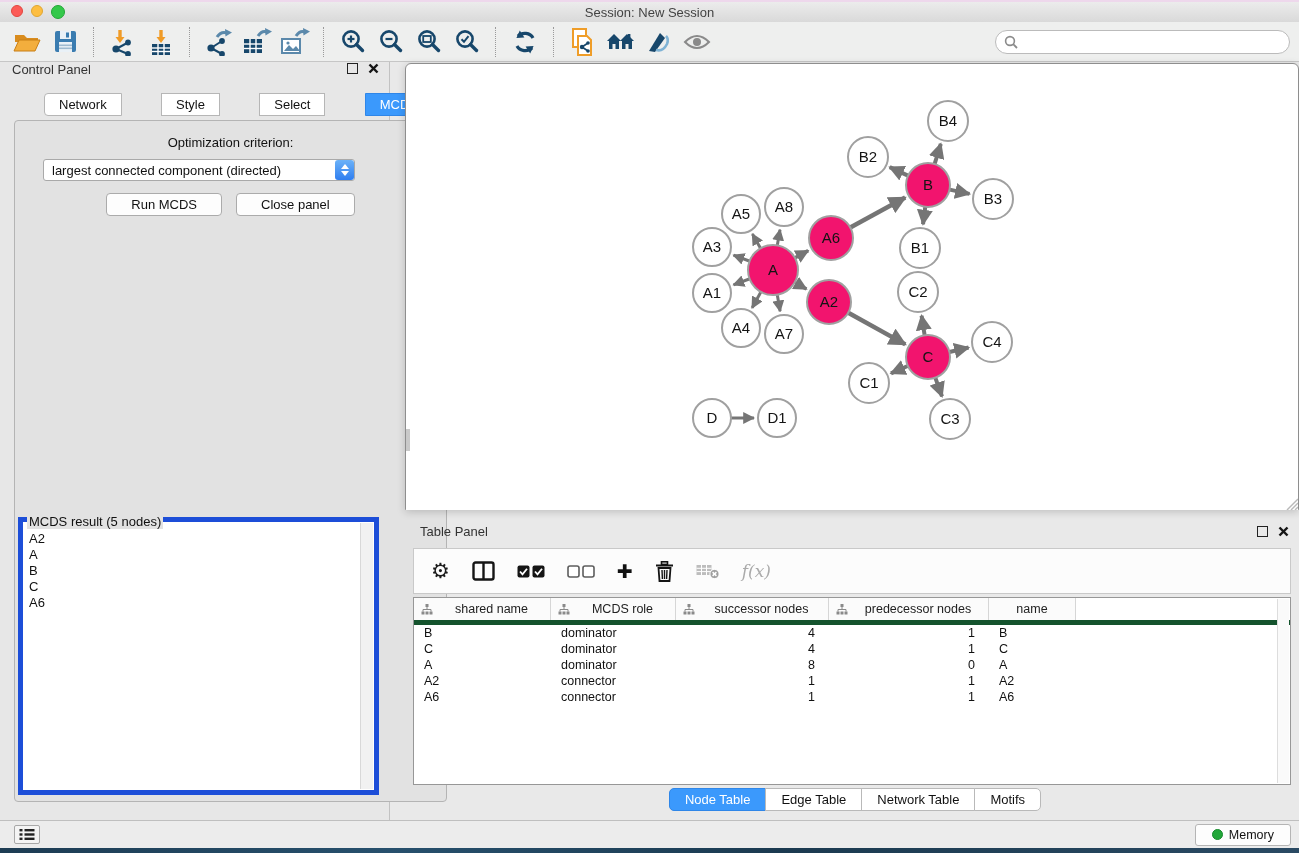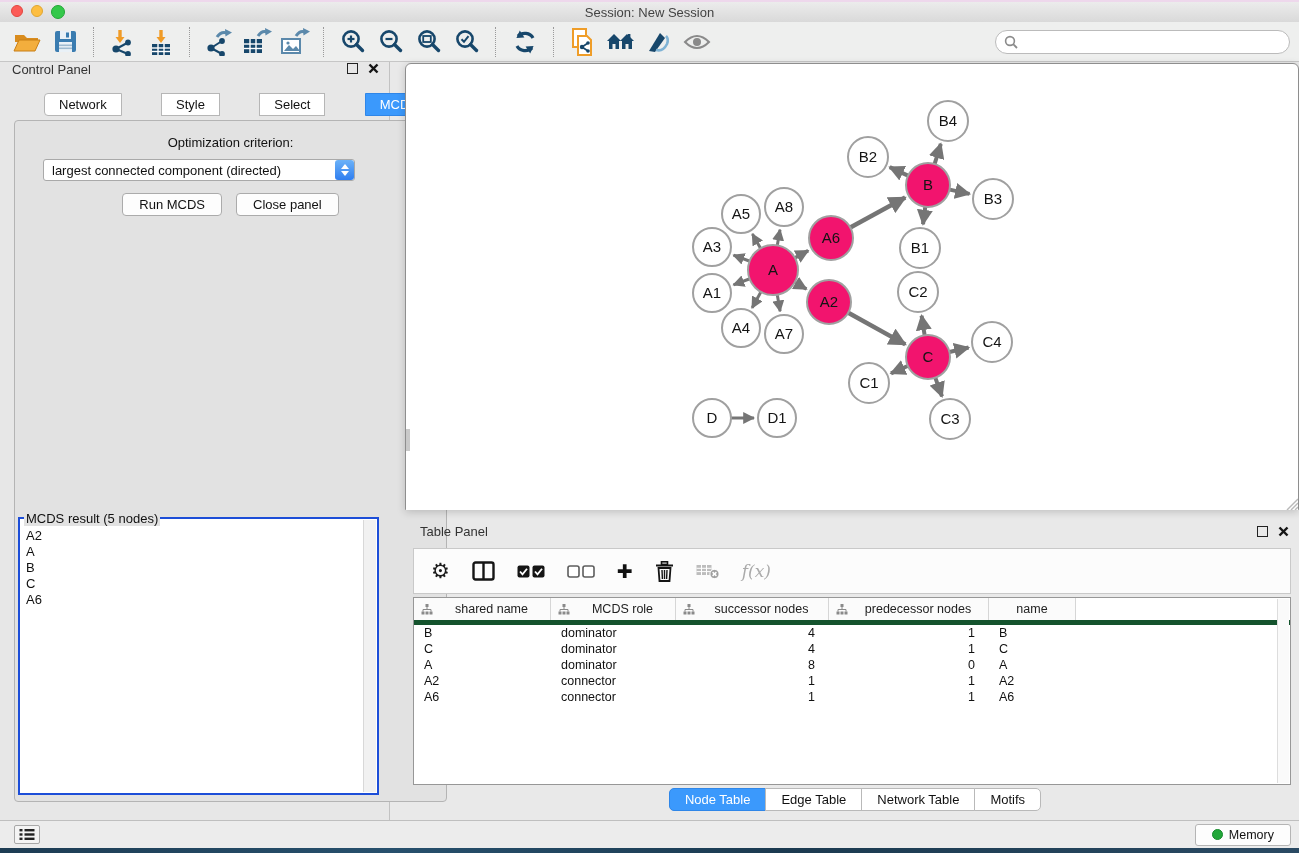--- a/index.html
+++ b/index.html
@@ -37,22 +37,22 @@
   .seg-tab.active{background:var(--accent,#3b99fc);color:#fff;border-color:#2f86e8;}
   .cp-content{position:absolute;left:14px;top:58px;width:433px;height:740px;height:682px;background:#e2e2e2;border:1px solid #b4b4b4;border-radius:4px;box-sizing:border-box;}
   .opt-label{position:absolute;left:0;width:100%;top:14px;text-align:center;font-size:13px;color:#111;}
   .selectbox{position:absolute;left:28px;top:38px;width:312px;height:22px;background:#fff;border:1px solid #a9a9a9;border-radius:3px;box-sizing:border-box;display:flex;align-items:center;}
   .selectbox .val{font-size:13px;color:#111;margin-left:8px;flex:1;white-space:nowrap;}
   .stepper{width:19px;height:20px;border-radius:3px;background:linear-gradient(#6cb2f8,#2f7ef0);margin-right:0px;display:flex;flex-direction:column;align-items:center;justify-content:center;gap:2px;}
   .stepper i{width:0;height:0;border-left:4px solid transparent;border-right:4px solid transparent;}
   .stepper .up{border-bottom:5px solid #fff;}
   .stepper .dn{border-top:5px solid #fff;}
   .cp-buttons{position:absolute;left:0;top:72px;width:100%;display:flex;justify-content:center;gap:14px;}
-  .push-btn{font-family:"Liberation Sans",sans-serif;font-size:13px;color:#111;background:#fdfdfd;border:1px solid #ababab;border-radius:4px;padding:3px 16px;height:23px;box-sizing:border-box;}
-  .result-box{position:absolute;left:3px;top:396px;width:361px;height:278px;border:2px solid #1d4ed8;background:#fff;box-sizing:border-box;}
+  .push-btn{font-family:"Liberation Sans",sans-serif;font-size:13px;color:#111;background:#fdfdfd;border:1px solid #ababab;border-radius:4px;padding:3px 24px;height:23px;box-sizing:border-box;}
+  .result-box{position:absolute;left:3px;top:396px;width:361px;height:278px;border:5px solid #1d4ed8;background:#fff;box-sizing:border-box;}
   .result-legend{position:absolute;left:4px;top:-8px;background:#e2e2e2;font-size:13px;color:#111;padding:0 2px;line-height:15px;}
   .result-list{position:absolute;left:1px;top:9px;right:13px;bottom:1px;overflow:hidden;}
   .list-item{font-size:13px;color:#111;line-height:16px;padding-left:5px;}
   .result-scroll{position:absolute;right:1px;top:1px;bottom:1px;width:12px;background:#f1f1f1;border-left:1px solid #d8d8d8;}
   
   .net-window{left:405px;top:63px;width:894px;height:447px;background:#fff;border:1px solid #8e8e8e;border-radius:6px 6px 0 0;box-sizing:border-box;box-shadow:0 2px 8px rgba(0,0,0,.18);}
   .net-titlebar{position:absolute;left:0;top:0;width:100%;height:25px;background:linear-gradient(#efeeef,#d7d6d7);border-bottom:1px solid #b5b5b5;border-radius:6px 6px 0 0;display:flex;align-items:center;box-sizing:border-box;}
   .net-title{position:absolute;left:0;right:0;text-align:center;font-size:13px;color:#1b1b1b;}
   .net-canvas{position:absolute;left:0;top:25px;width:892px;height:421px;background:#fff;overflow:hidden;}
   .node-label{font-family:"Liberation Sans",sans-serif;font-size:15px;fill:#141414;}

